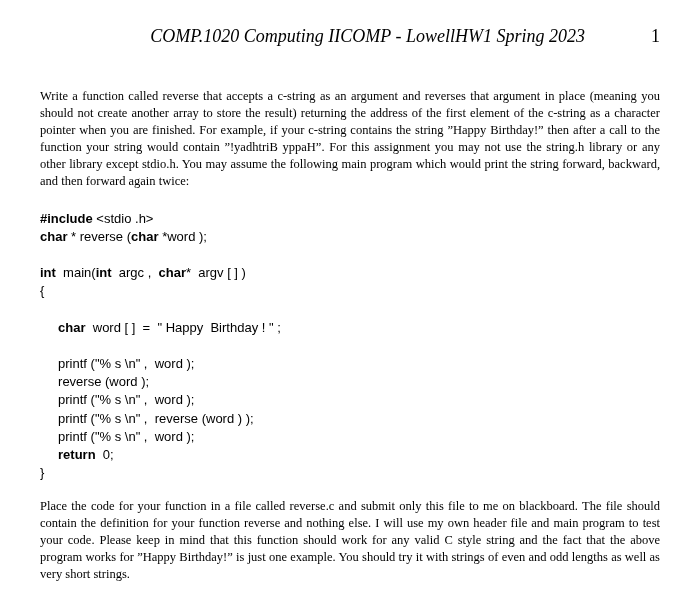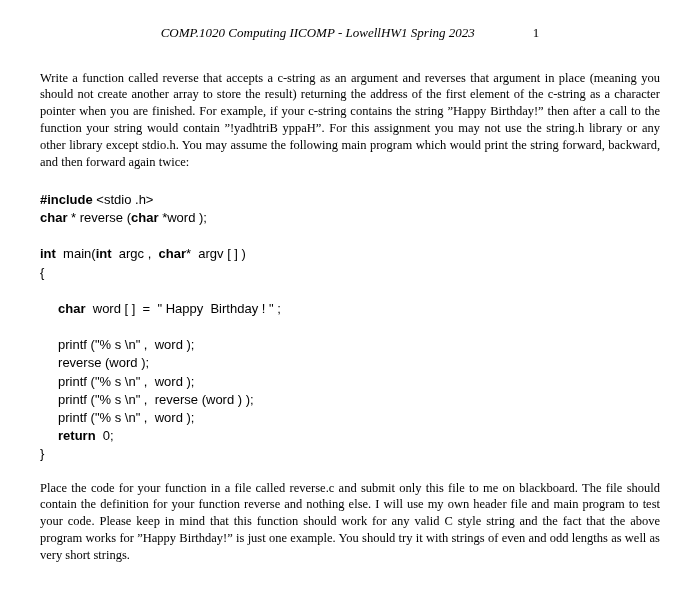--- a/index.html
+++ b/index.html
@@ -8,24 +8,24 @@
       height: 601px;
       background: #fff;
       font-family: Georgia, 'Times New Roman', serif;
       color: #000;
       padding: 24px 40px;
       font-size: 12.5px;
       line-height: 1.35;
     }
     .header {
       display: flex;
-      justify-content: center;
+      justify-content: flex-end;
       font-style: italic;
-      font-size: 13px;
-      margin-bottom: 28px;
+      font-size: 18px;
+      margin-bottom: 40px;
     }
     .header-left { font-style: italic; }
     .header-center { font-style: italic; }
     .header-right { font-style: italic; }
     .page-num { font-style: normal; margin-left: 50px; }
     .body-text {
       text-align: justify;
       margin-bottom: 20px;
     }
     .code-block {
@@ -34,21 +34,21 @@
       white-space: pre;
       line-height: 1.4;
       margin: 14px 0 16px 0;
     }
     .kw { font-weight: bold; }
     .closing-text {
       text-align: justify;
     }
     .header-rightwrap {
       display: flex;
-      gap: 8px;
+      gap: 16px;
     }
   </style>
 </head>
 <body>
 
 <div class="header">
   <span class="header-left">COMP.1020 Computing II</span>
   <span class="header-center">COMP - Lowell</span>
   <span class="header-rightwrap">
     <span class="header-right">HW1 Spring 2023</span>

